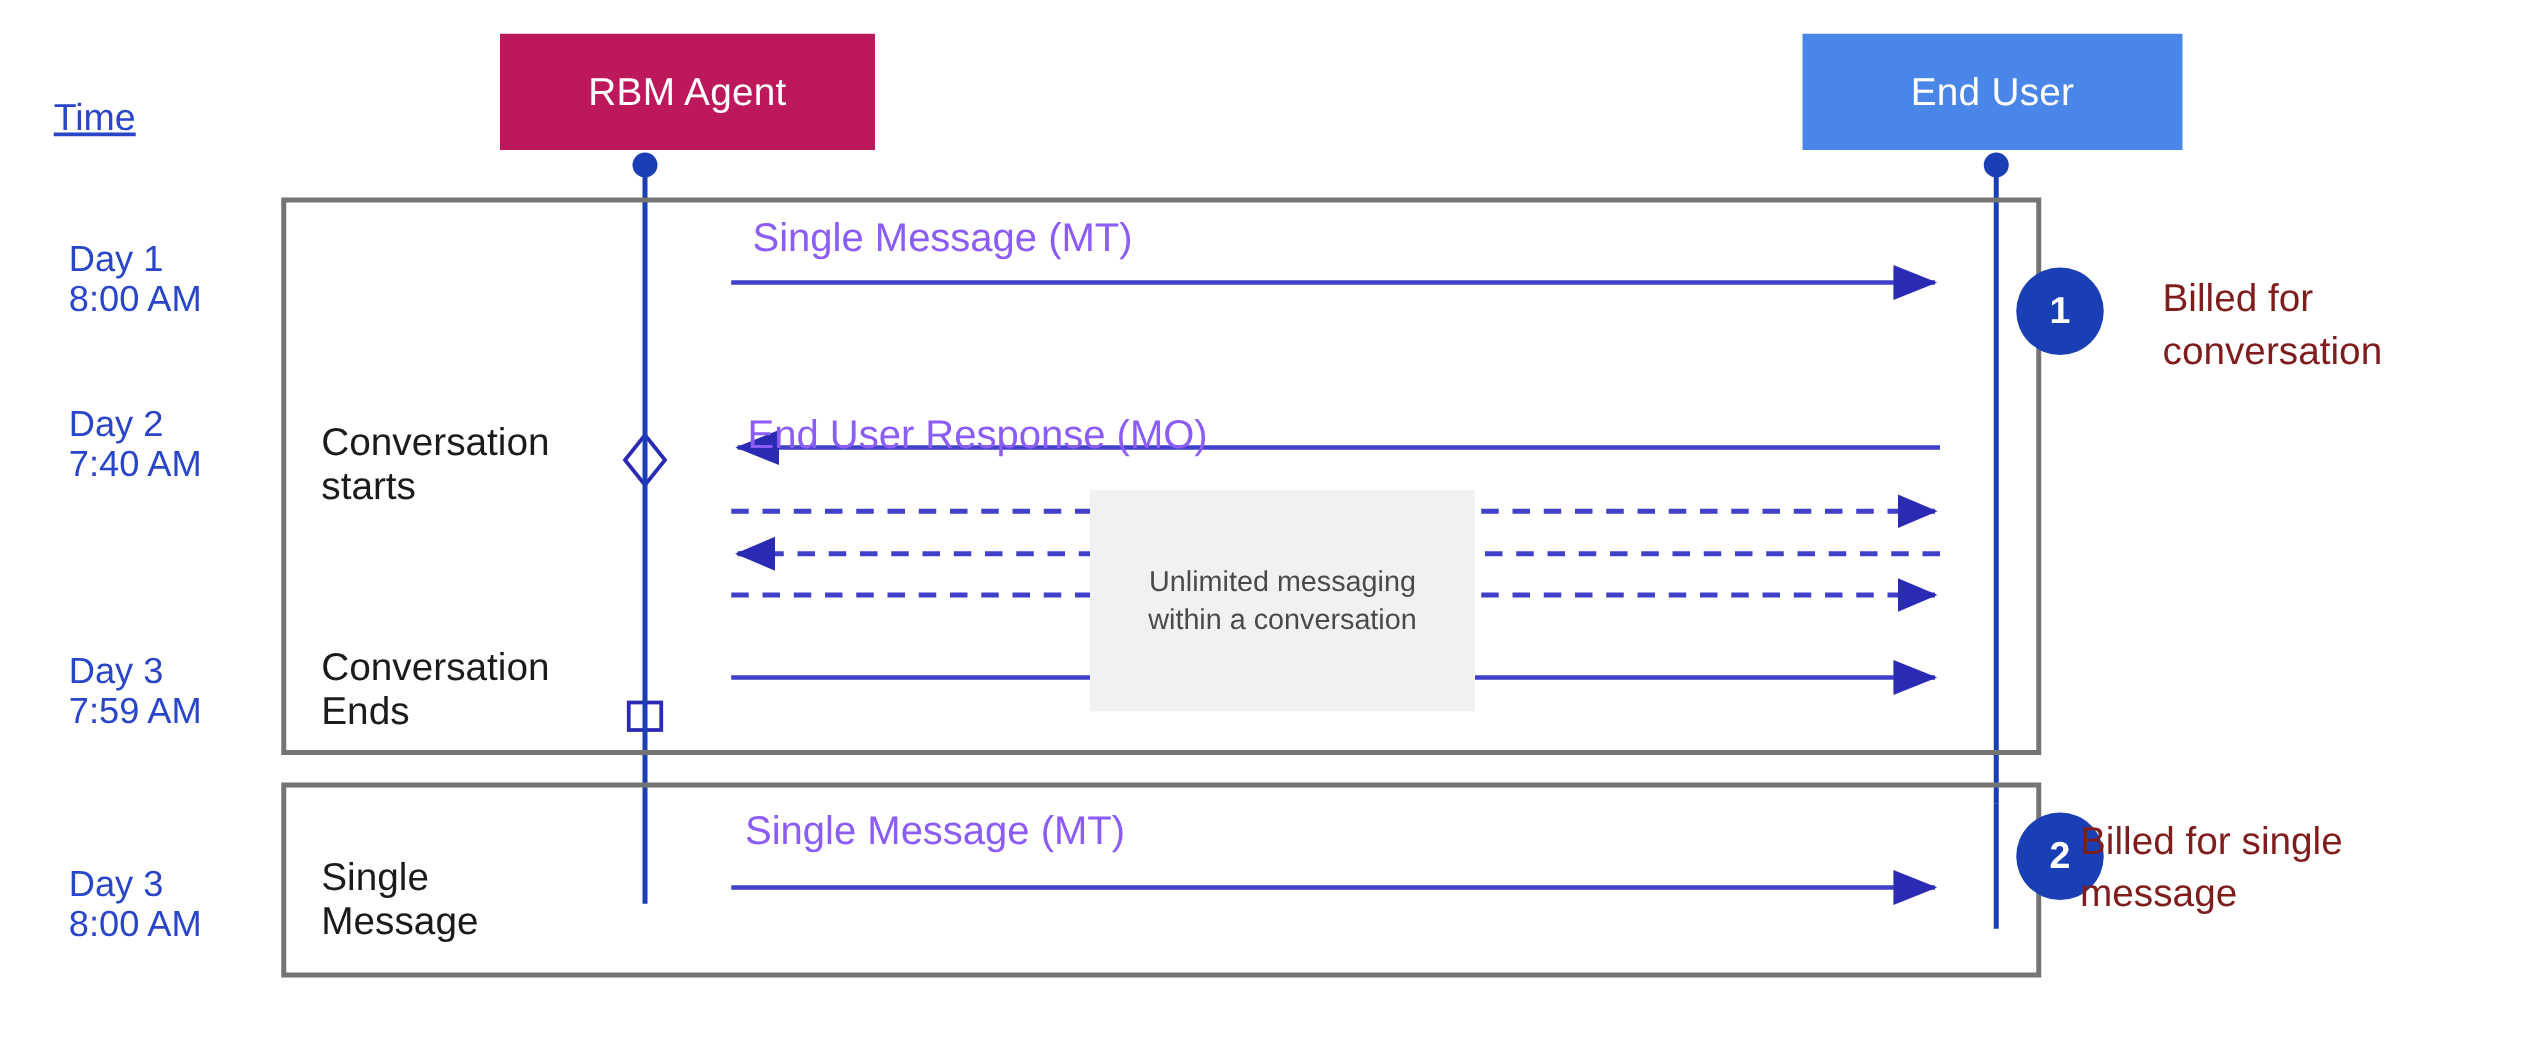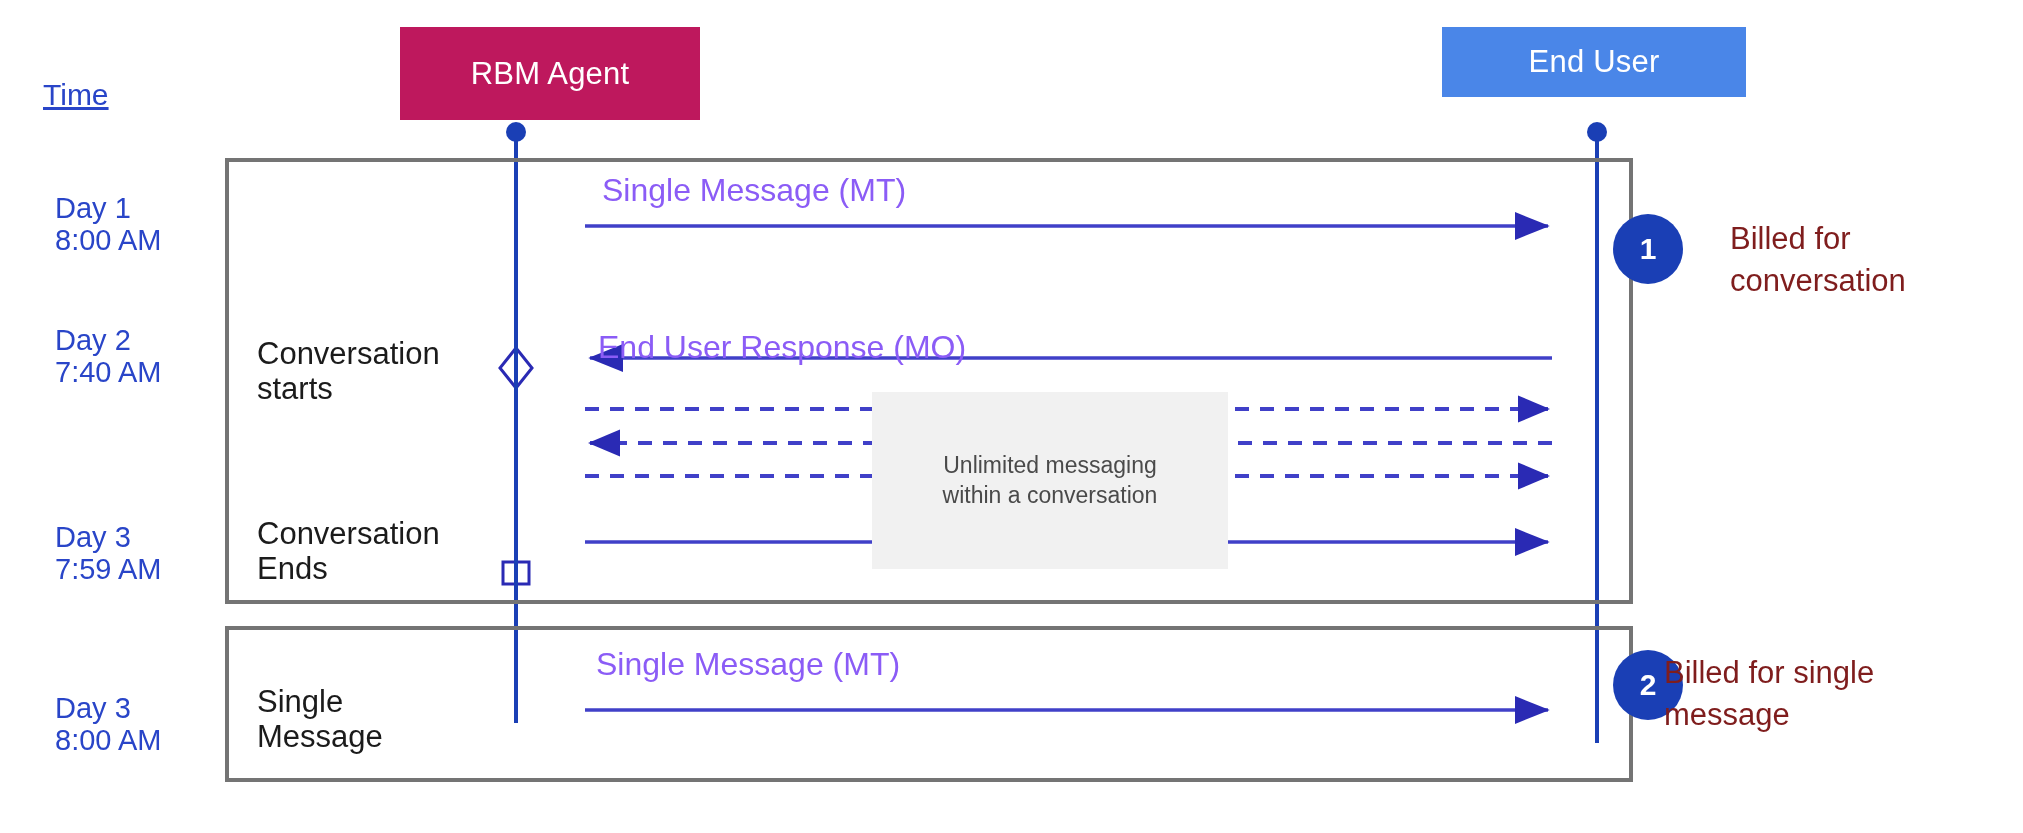--- a/index.html
+++ b/index.html
@@ -26,21 +26,21 @@
     justify-content: center;
     color: #ffffff;
     font-size: 31px;
     letter-spacing: 0.2px;
   }
   .actor-agent {
     left: 400px; top: 27px; width: 300px; height: 93px;
     background: #be185d;
   }
   .actor-enduser {
-    left: 1442px; top: 27px; width: 304px; height: 70px;
+    left: 1442px; top: 27px; width: 304px; height: 93px;
     background: #4a86e8;
   }
 
   
   .lifeline {
     background: #1a3fb5;
     width: 4px;
   }
   .lifeline-head {
     width: 20px; height: 20px;
@@ -205,21 +205,21 @@
 
   <div class="abs frame-label" style="left:257px; top:684px;">Single
 Message</div>
 
   <div class="abs msg-caption" style="left:602px; top:172px;">Single Message (MT)</div>
 
   <div class="abs msg-caption" style="left:598px; top:304px;margin-top:25px;">End User Response (MO)</div>
 
   <div class="abs msg-caption" style="left:596px; top:646px;">Single Message (MT)</div>
 
-  <div class="abs note-box" style="left:872px; top:392px; width:356px; height:177px;">
+  <div class="abs note-box" style="left:872px; top:392px; width:308px; height:177px;">
     <div class="note-text">Unlimited messaging
 within a conversation</div>
   </div>
 
   <div class="abs badge" style="left:1613px; top:214px;">1</div>
 
   <div class="abs badge" style="left:1613px; top:650px;">2</div>
 
   <div class="abs annotation" style="left:1730px; top:218px;">Billed for
 conversation</div>

